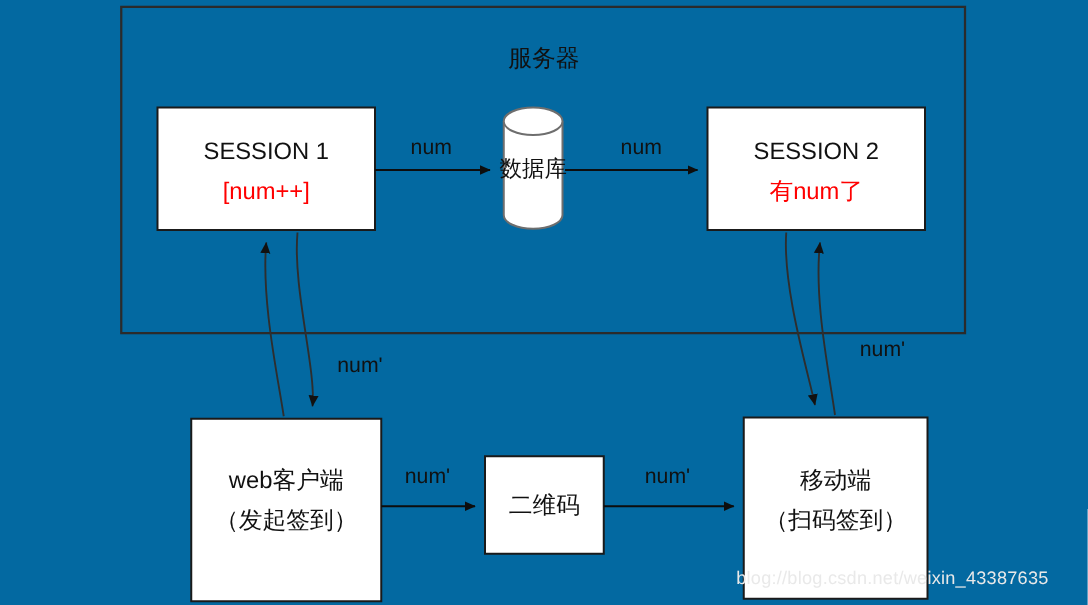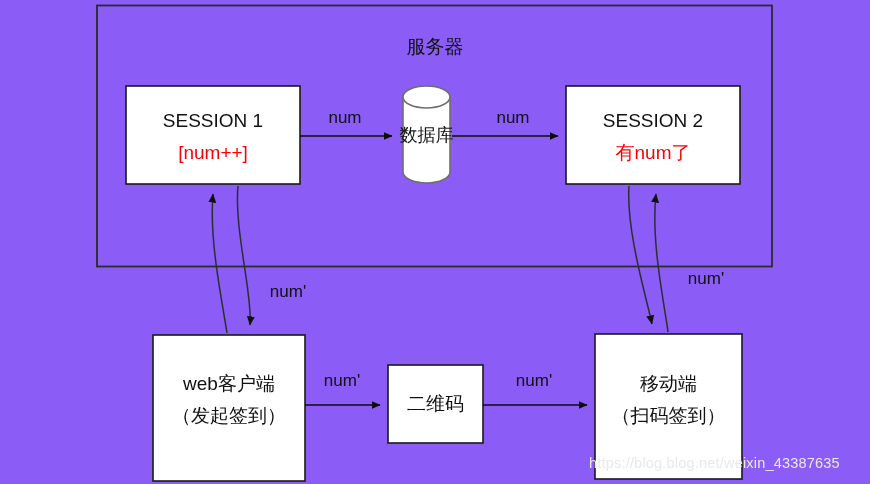--- a/index.html
+++ b/index.html
@@ -11,21 +11,21 @@
     width: 870px;
     height: 484px;
     font-family: "Liberation Sans", "DejaVu Sans", sans-serif;
     overflow: hidden;
     position: relative;
   }
   #diagram-root {
     position: relative;
     width: 870px;
     height: 484px;
-    background: #8b5cf6;
+    background: #0369a1;
   }
   svg#diagram-svg {
     position: absolute;
     top: 0;
     left: 0;
     width: 870px;
     height: 484px;
   }
   .box-rect {
     fill: #ffffff;
@@ -152,15 +152,15 @@
 
     <path class="curve-line" d="M238,186 C234,230 253,296 250,325" marker-end="url(#arrow-head-sm)"></path>
     <text class="lbl lbl-edge" x="288" y="293">num'</text>
 
     <path class="curve-line" d="M668,332 C663,296 651,240 656,194" marker-end="url(#arrow-head-sm)"></path>
 
     <path class="curve-line" d="M629,186 C626,230 646,296 652,324" marker-end="url(#arrow-head-sm)"></path>
     <text class="lbl lbl-edge" x="706" y="280">num'</text>
   </svg>
 
-  <div class="watermark-text">https://blog.blog.net/weixin_43387635</div>
+  <div class="watermark-text">blog://blog.csdn.net/weixin_43387635</div>
 
 </div>
 
 </body></html>

